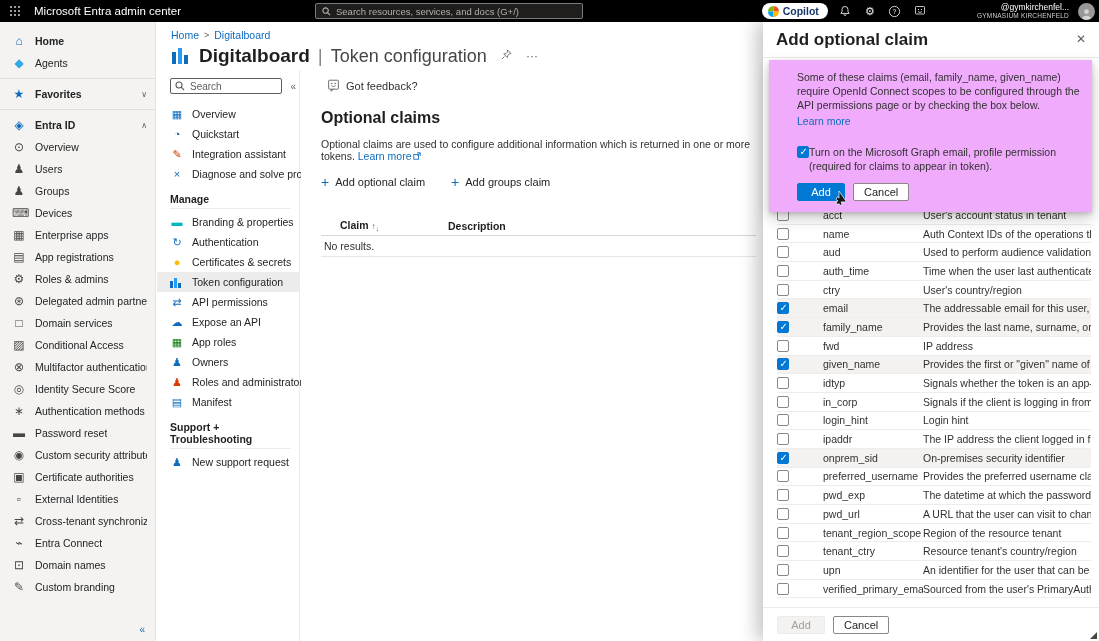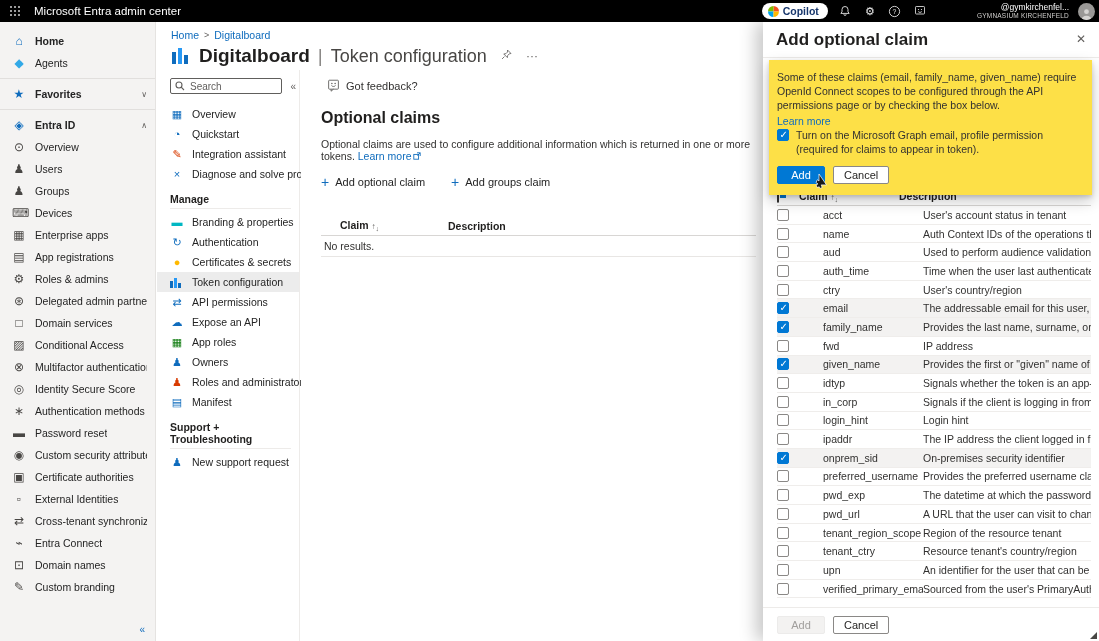--- a/index.html
+++ b/index.html
@@ -82,24 +82,24 @@
   .mc-thead .c2 { font-weight:bold; font-size:10.5px; color:#201f1e; }
   .sort { font-size:8px; color:#605e5c; font-weight:normal; }
   .sort .dn { font-size:7px; vertical-align:-2px; }
   .mc-empty { height:21px; display:flex; align-items:center; padding-left:3px; border-bottom:1px solid #e8e6e4; font-size:10.5px; color:#323130; }
 
   
   .panel { position:absolute; left:763px; top:22px; width:336px; height:619px; background:#fff; box-shadow:-7px 0 16px rgba(0,0,0,.22); z-index:20; }
   .p-title { position:absolute; left:13px; top:8px; font-size:17px; font-weight:bold; color:#201f1e; }
   .p-close { position:absolute; right:13px; top:10px; font-size:12px; color:#605e5c; cursor:pointer; }
   .p-tdiv { position:absolute; left:0; right:0; top:35px; height:1px; background:#edebe9; }
-  .overlay { position:absolute; left:6px; right:7px; top:38px; background:#fde047; box-shadow:0 2px 4px rgba(0,0,0,.14), 0 6px 14px rgba(0,0,0,.22); padding:10px 12px 11px 8px; z-index:10; }
+  .overlay { position:absolute; left:6px; right:7px; top:38px; background:#f0abfc; box-shadow:0 2px 4px rgba(0,0,0,.14), 0 6px 14px rgba(0,0,0,.22); padding:10px 12px 11px 28px; z-index:10; }
   .ov-msg { font-size:10.5px; line-height:14px; color:#323130; }
   .ov-learn { display:inline-block; margin-top:3px; color:#0f6cbd; font-size:10.5px; text-decoration:none; cursor:pointer; }
-  .ov-cbrow { display:flex; gap:7px; margin-top:2px; align-items:flex-start; }
+  .ov-cbrow { display:flex; margin-top:19px; align-items:flex-start; }
   .ov-cbrow .lb { font-size:10.5px; line-height:13.5px; color:#323130; }
   .ov-btns { display:flex; gap:8px; margin-top:10px; position:relative; }
   .btn { height:18px; min-width:48px; border-radius:2px; font-size:11px; display:flex; align-items:center; justify-content:center; padding:0 10px; cursor:pointer; font-family:"Liberation Sans", sans-serif; }
   .btn.primary { background:#0078d4; border:1px solid #0078d4; color:#fff; }
   .btn.secondary { background:#fff; border:1px solid #8a8886; color:#201f1e; }
   .btn.disabled { background:#f3f2f1; border:1px solid #ecebea; color:#a19f9d; cursor:default; }
   .cursor-gfx { position:absolute; left:38px; top:7px; z-index:12; }
 
   .cb { width:12px; height:12px; border:1px solid #8a8886; border-radius:2px; background:#fff; flex:0 0 auto; position:relative; cursor:pointer; }
   .cb.checked { background:#0078d4; border-color:#0078d4; }
@@ -128,20 +128,27 @@
 </head>
 <body>
 
 <div class="screen">
 
   <div class="topbar">
     <div class="waffle">
         <i></i>
       </div>
     <div class="tb-title">Microsoft Entra admin center</div>
+    <div class="tb-search">
+      <svg width="9" height="9" viewBox="0 0 10 10">
+          <circle cx="4" cy="4" r="3" fill="none" stroke="#b3b0ad" stroke-width="1.2"></circle>
+          <line x1="6.2" y1="6.2" x2="9" y2="9" stroke="#b3b0ad" stroke-width="1.2"></line>
+        </svg>
+      <input placeholder="Search resources, services, and docs (G+/)" style="">
+    </div>
     <div class="tb-right">
       <div class="copilot">
         <svg width="11" height="11" viewBox="0 0 12 12">
             <path d="M6 0a6 6 0 0 1 6 6H6z" fill="#f25022"></path>
             <path d="M6 0a6 6 0 0 0-6 6h6z" fill="#7fba00"></path>
             <path d="M6 12a6 6 0 0 1-6-6h6z" fill="#00a4ef"></path>
             <path d="M6 12a6 6 0 0 0 6-6H6z" fill="#ffb900"></path>
           </svg>
         <span>Copilot</span>
       </div>

